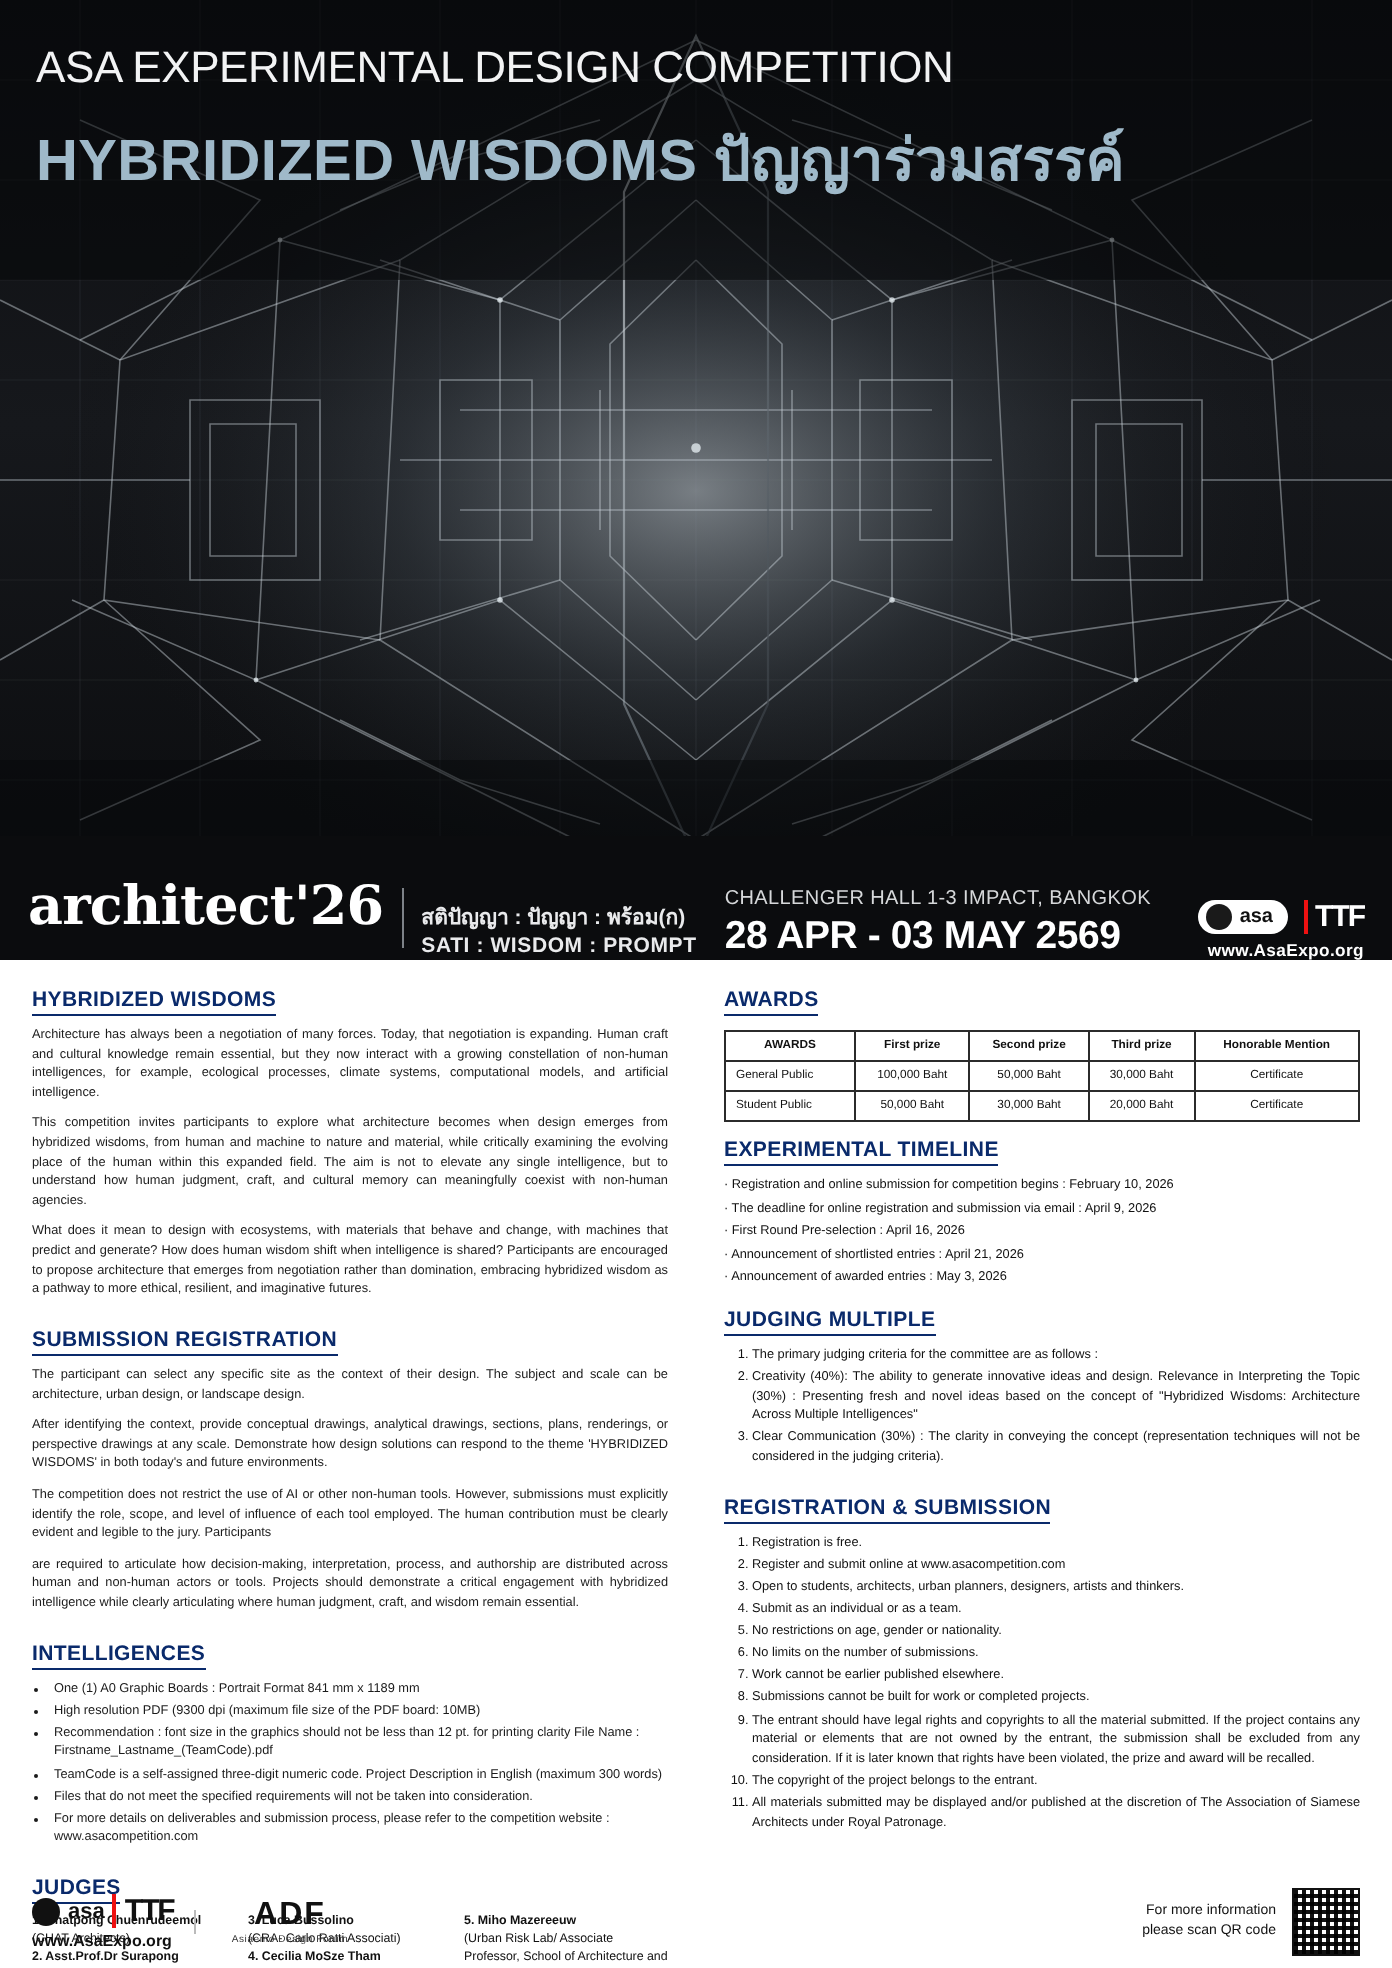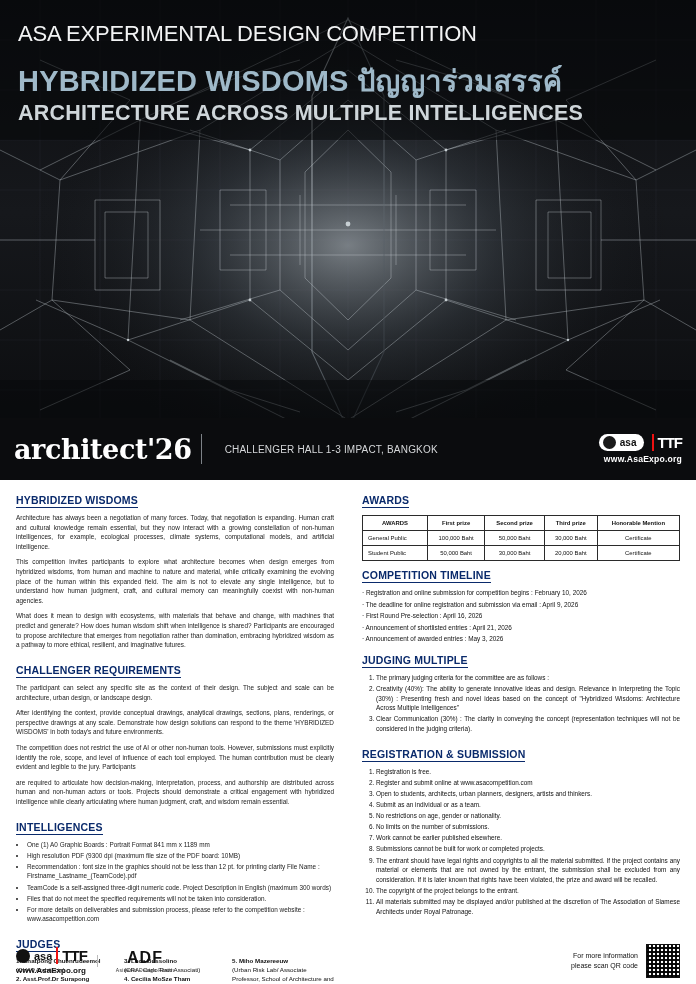--- a/index.html
+++ b/index.html
@@ -58,21 +58,21 @@
   }
 
   
   .infobar {
     position: absolute;
     left: 0; top: 418px;
     width: 696px; height: 62px;
     background: #0b0c0e;
     color: #fff;
     display: flex;
-    align-items: center;
+    align-items: flex-end;
     z-index: 6;
     padding: 0 14px;
   }
   .ib-left { display:flex; align-items:baseline; }
   .ib-arch {
     font-family: "DejaVu Serif", serif;
     font-size: 27px;
     font-weight: 700;
     letter-spacing: -0.4px;
     color: #fff;
@@ -286,31 +286,35 @@
         </g>
 
         <rect x="0" y="0" width="696" height="140" fill="#06070a" opacity="0.55"></rect>
         <rect x="0" y="380" width="696" height="92" fill="#06070a" opacity="0.5"></rect>
       </svg>
     </div>
 
     <div class="hero-titles">
       <div class="t1">ASA EXPERIMENTAL DESIGN COMPETITION</div>
       <div class="t2">HYBRIDIZED WISDOMS ปัญญาร่วมสรรค์</div>
-      <div class="t3">ARCHITECTURE ACROSS MULTIPLE INTELLIGENCES</div>
     </div>
   </div>
 
   <div class="infobar">
     <div class="ib-left">
       <div class="ib-arch">architect'26</div>
       <div class="ib-sep"></div>
+      <div class="ib-sub">
+        <div class="l1">สติปัญญา : ปัญญา : พร้อม(ก)</div>
+        <div class="l2">SATI : WISDOM : PROMPT</div>
+      </div>
     </div>
     <div class="ib-mid">
       <div class="ib-venue">CHALLENGER HALL 1-3 IMPACT, BANGKOK</div>
+      <div class="ib-dates">28 APR - 03 MAY 2569</div>
     </div>
     <div class="ib-right">
       <div class="logos-row">
         <span class="asa-badge">
           <span class="asa-dot"></span>
           <span>asa</span>
         </span>
         <span class="ttf">TTF</span>
       </div>
       <div class="ib-url">www.AsaExpo.org</div>
@@ -318,21 +322,21 @@
   </div>
 
   <div class="content">
 
     <div class="col">
       <h3 class="sec">HYBRIDIZED WISDOMS</h3>
       <p class="body">Architecture has always been a negotiation of many forces. Today, that negotiation is expanding. Human craft and cultural knowledge remain essential, but they now interact with a growing constellation of non-human intelligences, for example, ecological processes, climate systems, computational models, and artificial intelligence.</p>
       <p class="body">This competition invites participants to explore what architecture becomes when design emerges from hybridized wisdoms, from human and machine to nature and material, while critically examining the evolving place of the human within this expanded field. The aim is not to elevate any single intelligence, but to understand how human judgment, craft, and cultural memory can meaningfully coexist with non-human agencies.</p>
       <p class="body">What does it mean to design with ecosystems, with materials that behave and change, with machines that predict and generate? How does human wisdom shift when intelligence is shared? Participants are encouraged to propose architecture that emerges from negotiation rather than domination, embracing hybridized wisdom as a pathway to more ethical, resilient, and imaginative futures.</p>
 
-      <h3 class="sec">CHALLENGER REQUIREMENTS</h3>
+      <h3 class="sec">SUBMISSION REGISTRATION</h3>
       <p class="body">The participant can select any specific site as the context of their design. The subject and scale can be architecture, urban design, or landscape design.</p>
       <p class="body">After identifying the context, provide conceptual drawings, analytical drawings, sections, plans, renderings, or perspective drawings at any scale. Demonstrate how design solutions can respond to the theme 'HYBRIDIZED WISDOMS' in both today's and future environments.</p>
       <p class="body">The competition does not restrict the use of AI or other non-human tools. However, submissions must explicitly identify the role, scope, and level of influence of each tool employed. The human contribution must be clearly evident and legible to the jury. Participants</p>
       <p class="body">are required to articulate how decision-making, interpretation, process, and authorship are distributed across human and non-human actors or tools. Projects should demonstrate a critical engagement with hybridized intelligence while clearly articulating where human judgment, craft, and wisdom remain essential.</p>
 
       <h3 class="sec">INTELLIGENCES</h3>
       <ul class="plain">
         <li class="body">One (1) A0 Graphic Boards : Portrait Format 841 mm x 1189 mm</li>
         <li class="body">High resolution PDF (9300 dpi (maximum file size of the PDF board: 10MB)</li>
         <li class="body">Recommendation : font size in the graphics should not be less than 12 pt. for printing clarity File Name : Firstname_Lastname_(TeamCode).pdf</li>
@@ -385,21 +389,21 @@
           <tr>
             <td class="lbl">Student Public</td>
             <td>50,000 Baht</td>
             <td>30,000 Baht</td>
             <td>20,000 Baht</td>
             <td>Certificate</td>
           </tr>
         </tbody>
       </table>
 
-      <h3 class="sec">COMPETITION TIMELINE</h3>
+      <h3 class="sec">EXPERIMENTAL TIMELINE</h3>
       <div>
         <div class="dash">· <span>Registration and online submission for competition begins : February 10, 2026</span></div>
         <div class="dash">· <span>The deadline for online registration and submission via email : April 9, 2026</span></div>
         <div class="dash">· <span>First Round Pre-selection : April 16, 2026</span></div>
         <div class="dash">· <span>Announcement of shortlisted entries : April 21, 2026</span></div>
         <div class="dash">· <span>Announcement of awarded entries : May 3, 2026</span></div>
       </div>
 
       <h3 class="sec">JUDGING MULTIPLE</h3>
       <ol class="num">

